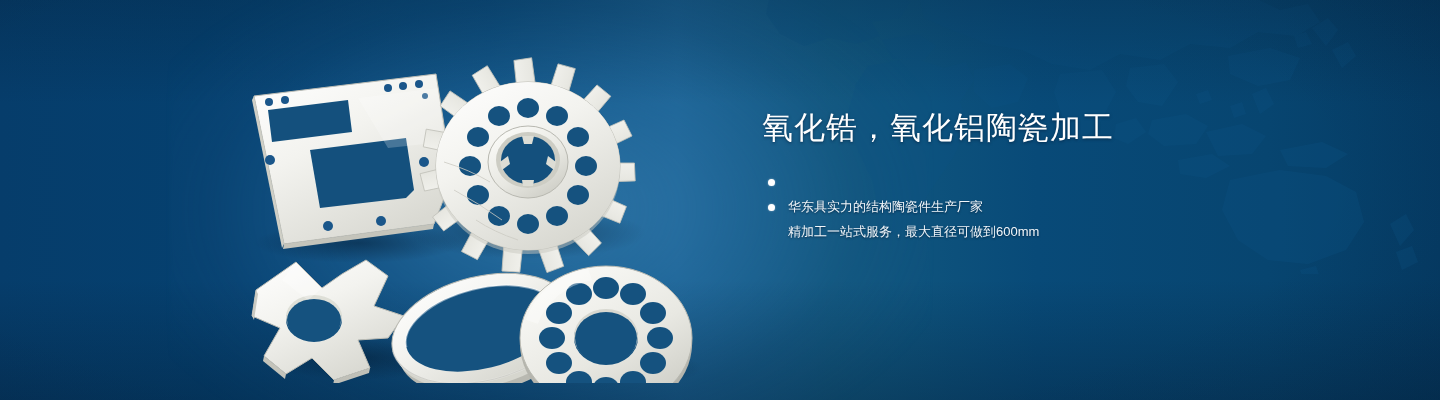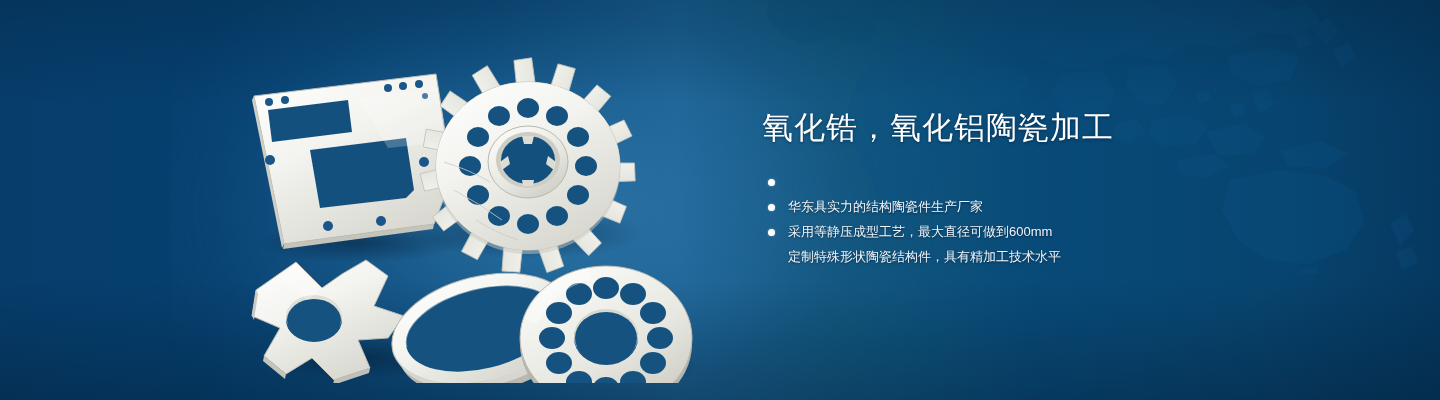--- a/index.html
+++ b/index.html
@@ -331,22 +331,18 @@
 
   <div class="copy">
     <div class="headline">氧化锆，氧化铝陶瓷加工</div>
     <ul class="bullets">
       <li>
         <span class="dot"></span>
         <span class="btxt">华东具实力的结构陶瓷件生产厂家</span>
       </li>
       <li>
         <span class="dot"></span>
-        <span class="btxt">采用等静压成型工艺，最大直径可做到600mm</span>
-      </li>
-      <li>
-        <span class="dot"></span>
-        <span class="btxt">定制特殊形状陶瓷结构件，具有精加工技术水平</span>
+        <span class="btxt">精加工一站式服务，最大直径可做到600mm</span>
       </li>
     </ul>
   </div>
 
 </div>
 
 </body></html>

